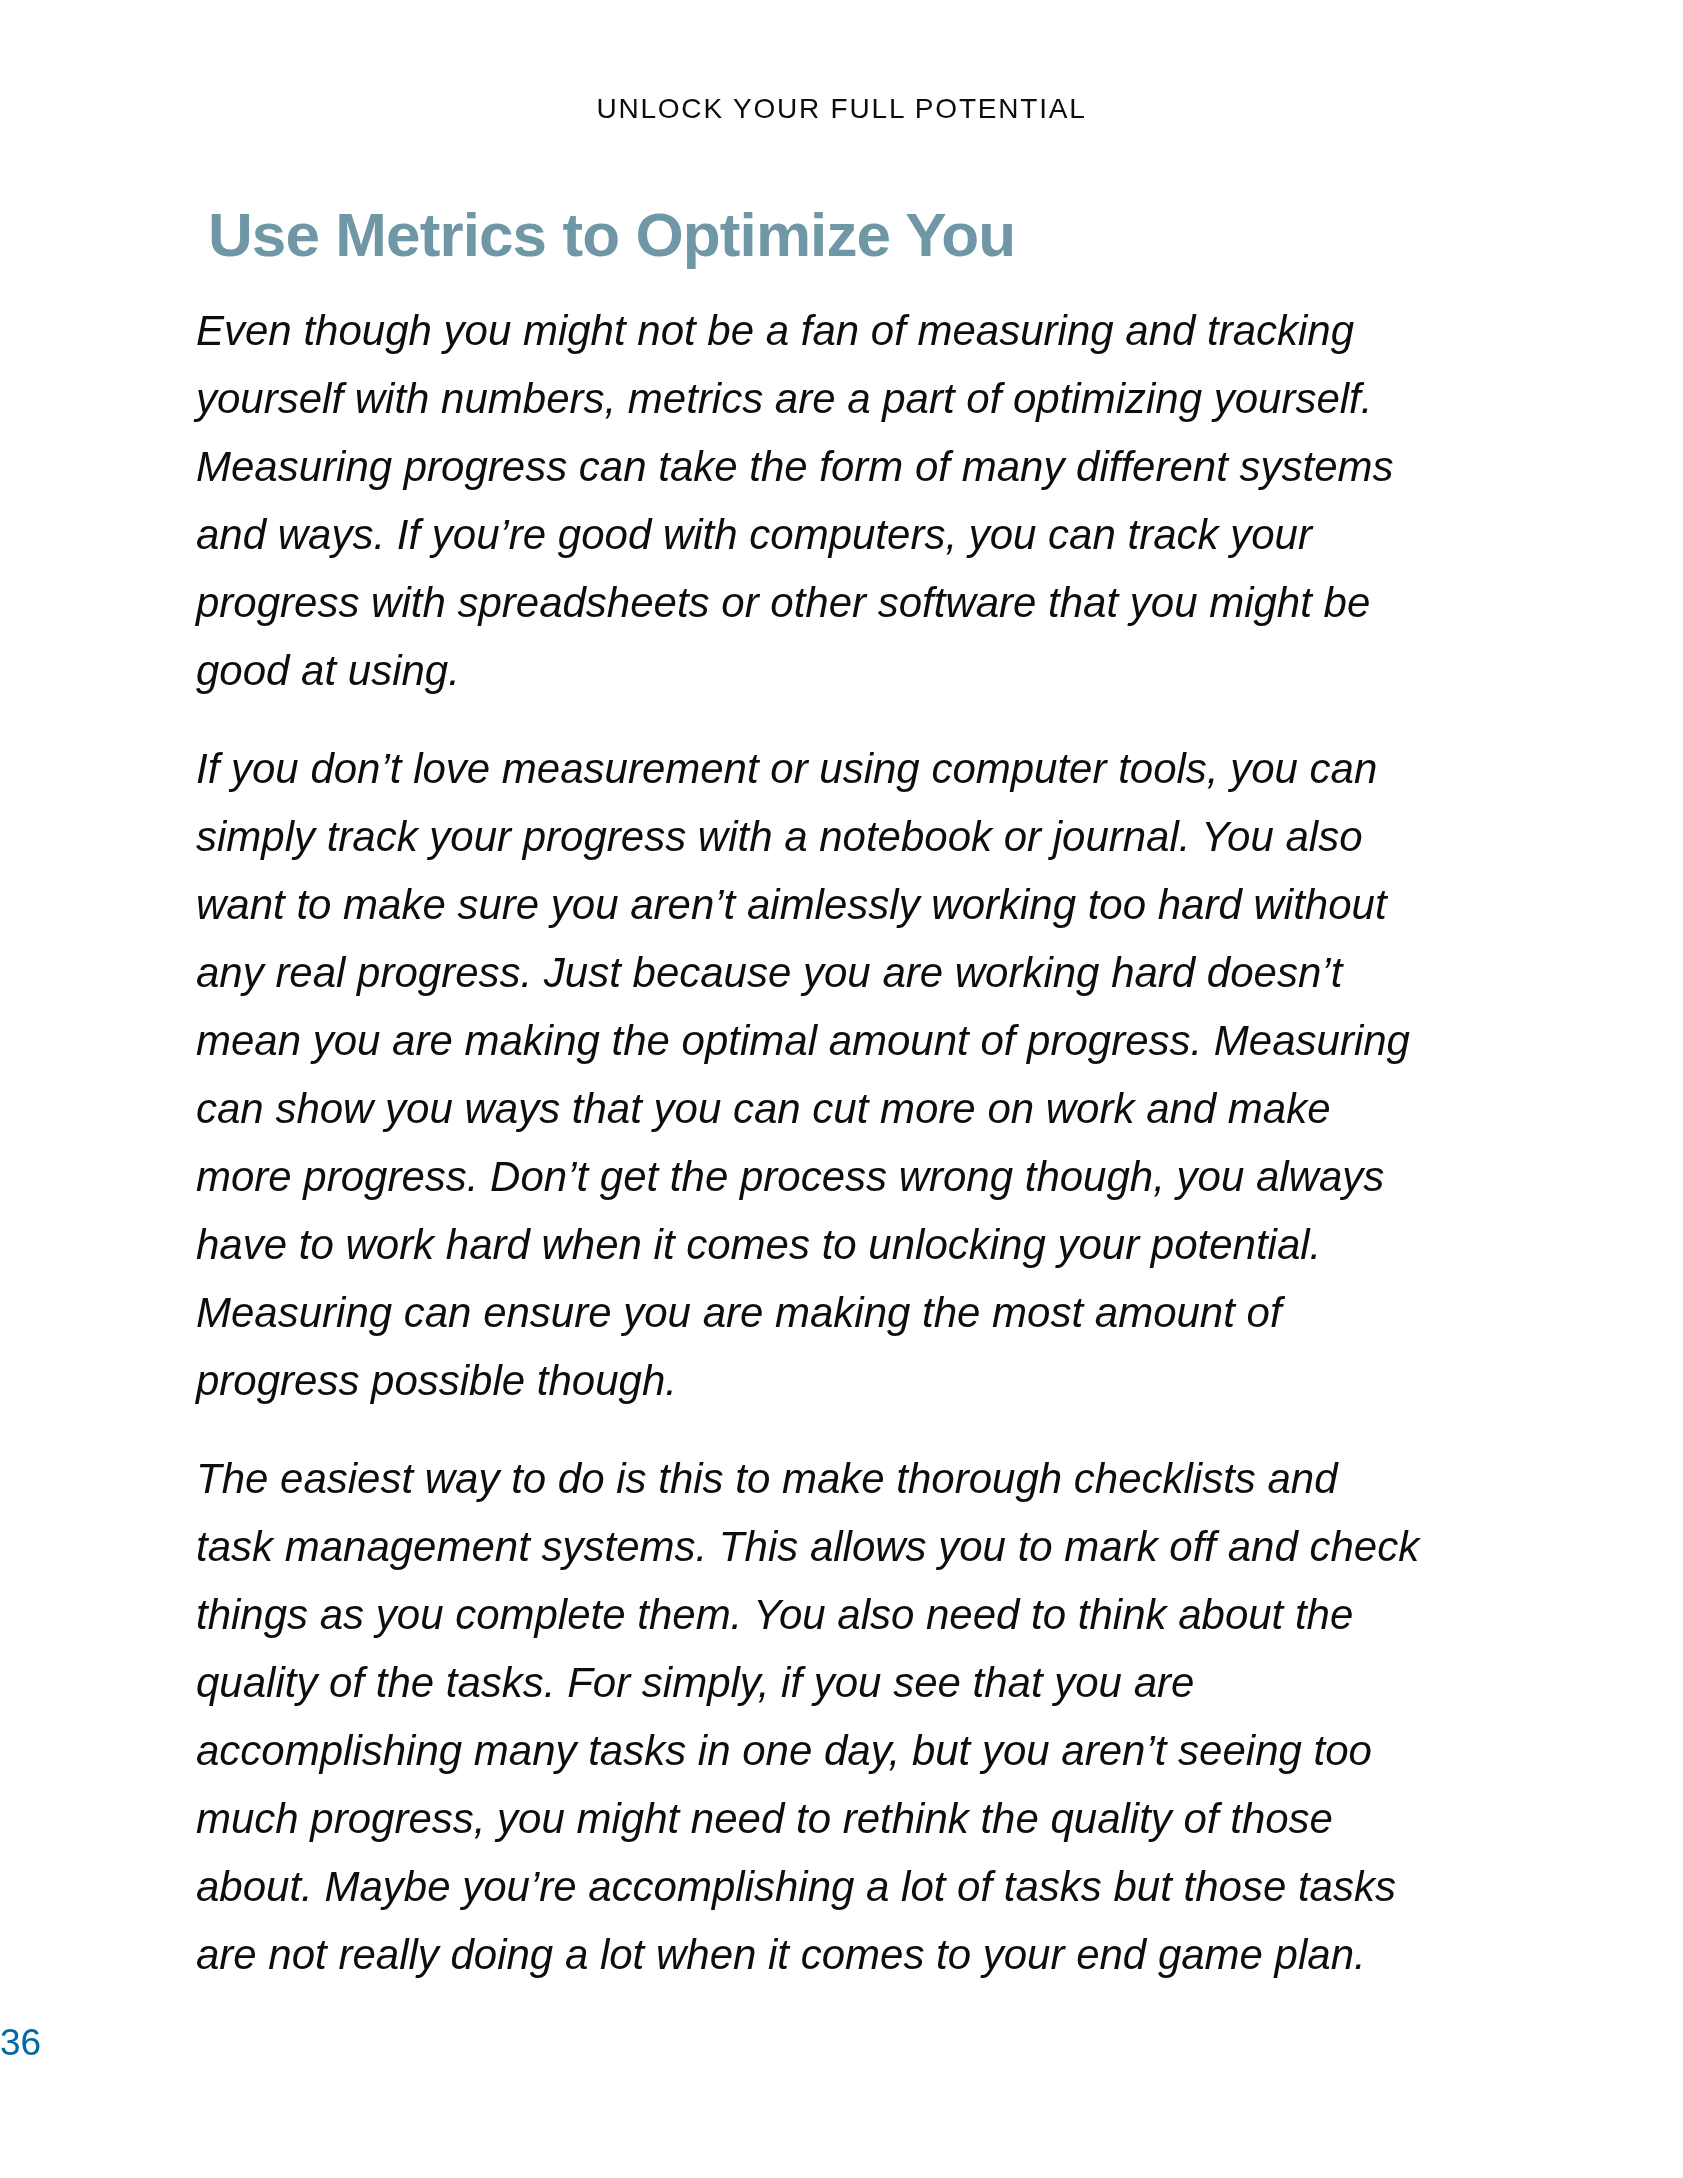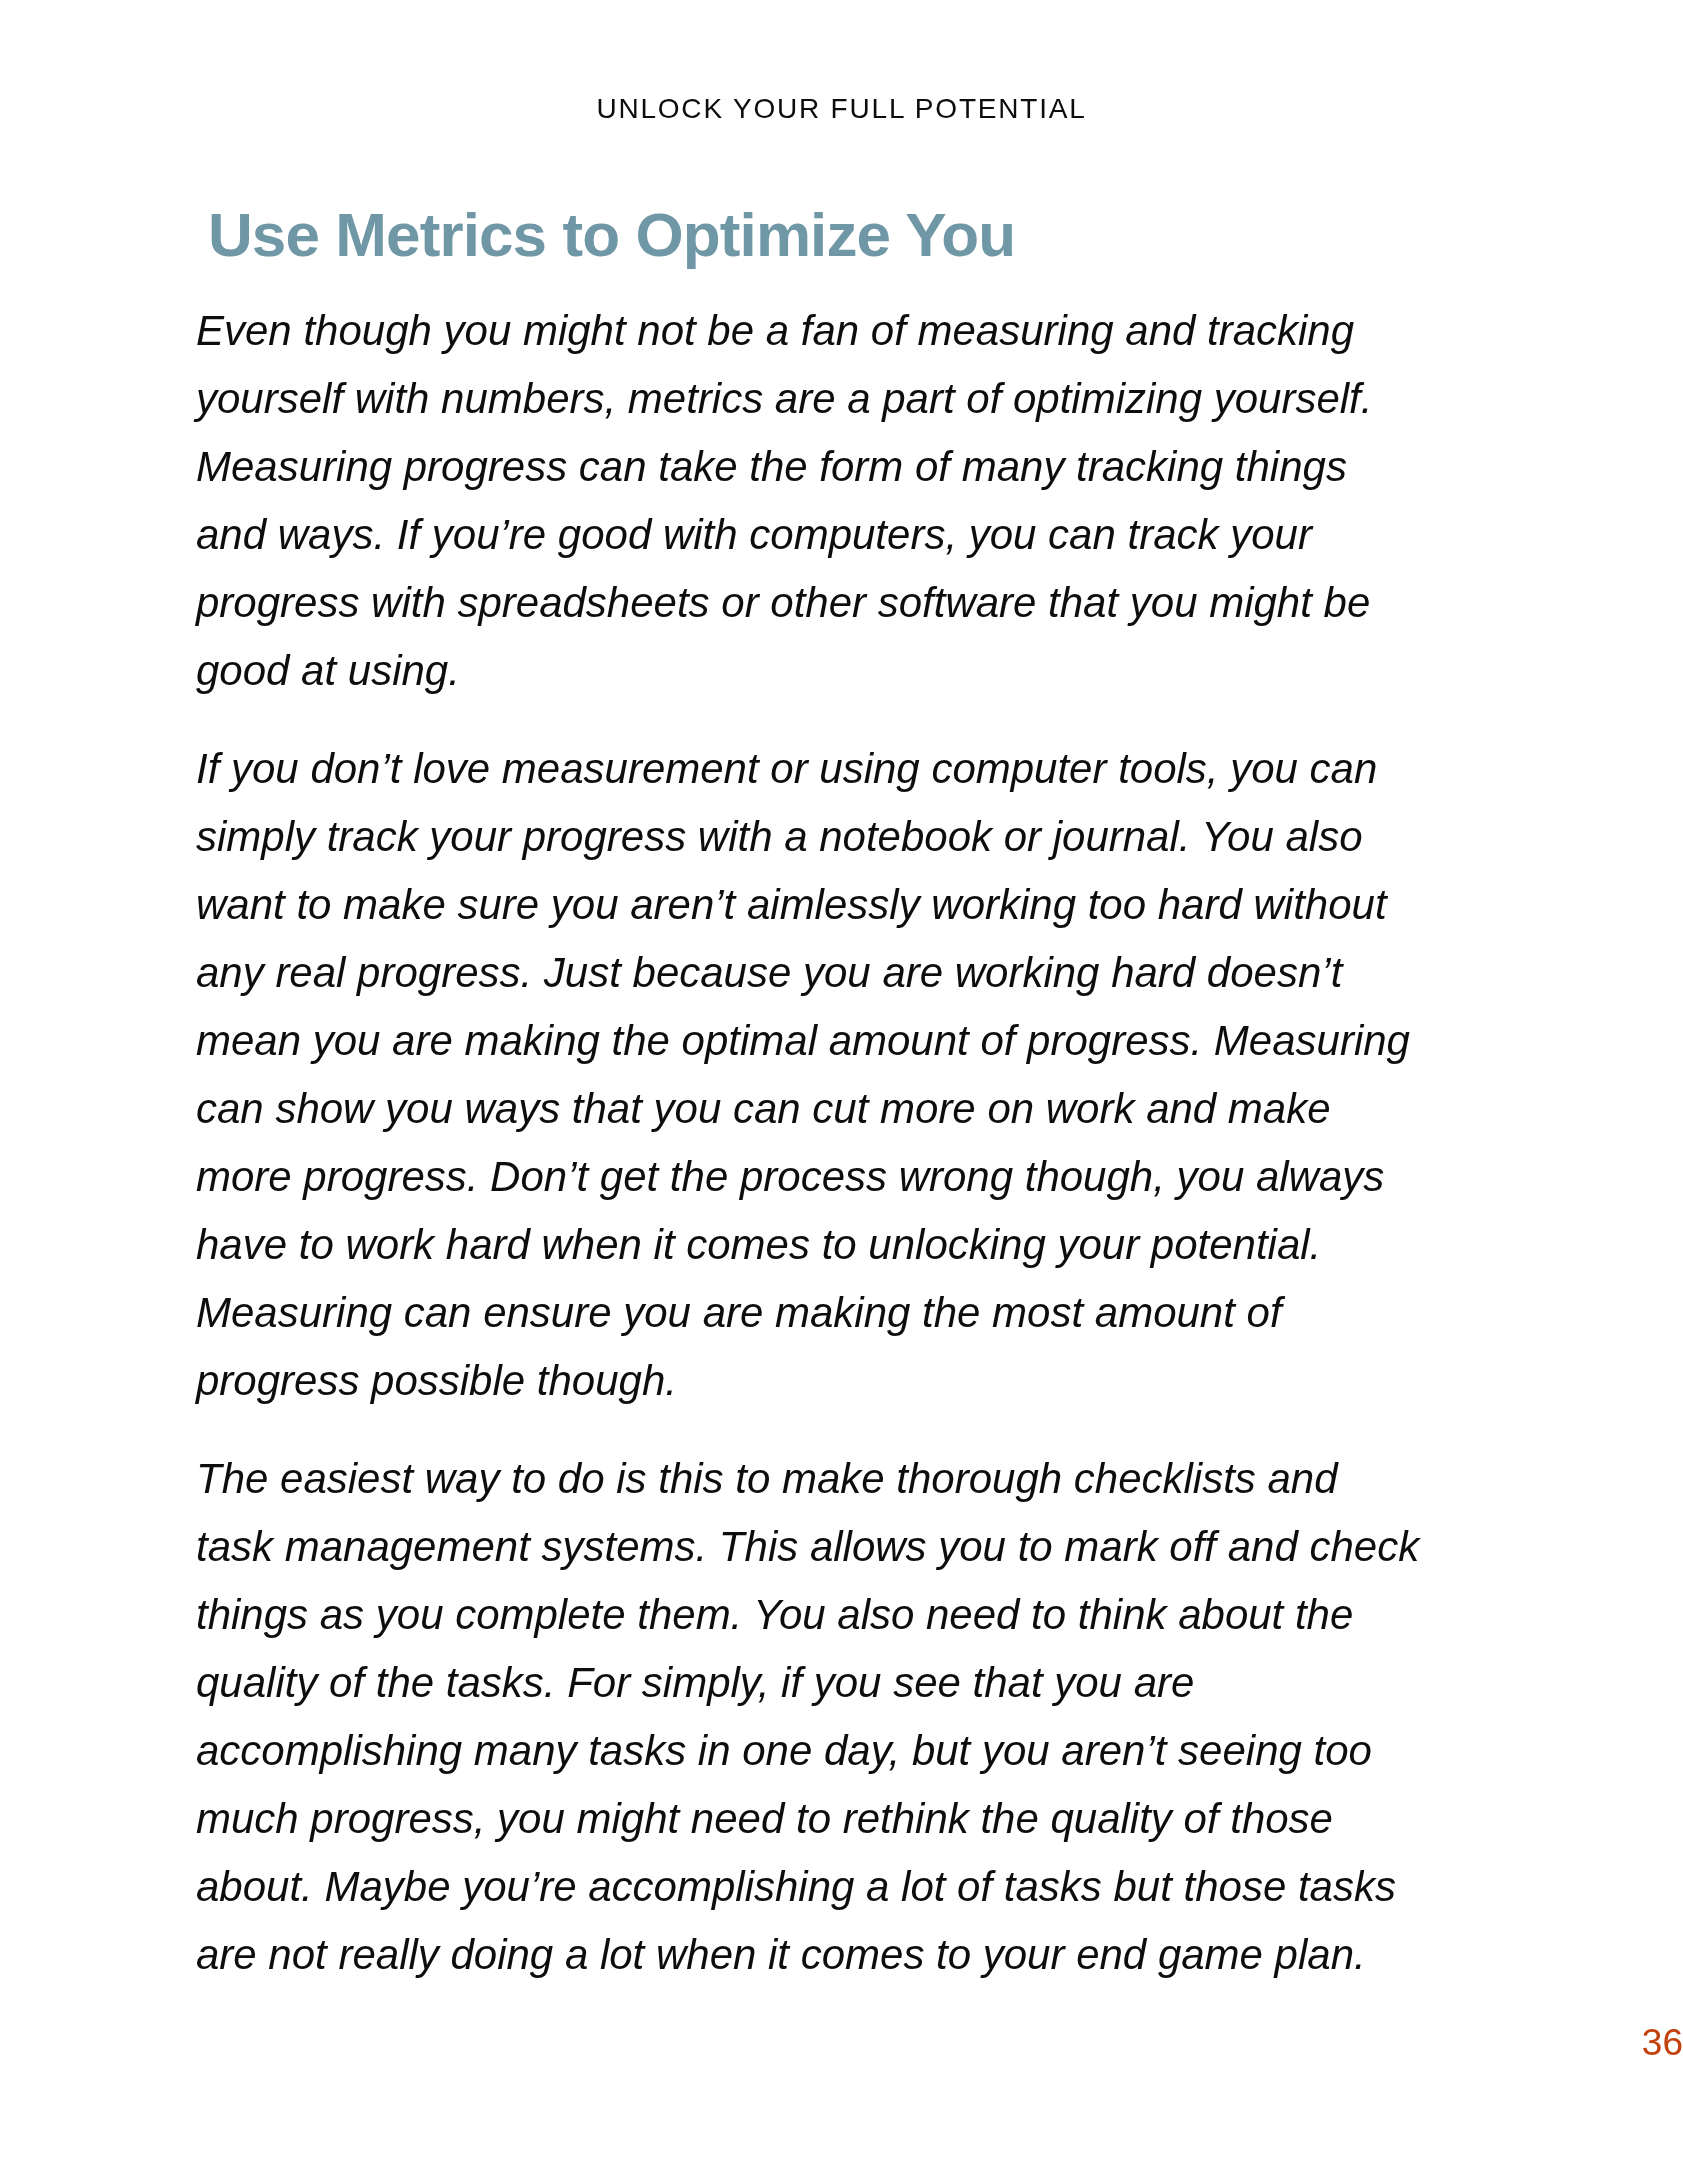--- a/index.html
+++ b/index.html
@@ -52,40 +52,40 @@
   .line {
     height: 68px;
     line-height: 68px;
     white-space: nowrap;
   }
   .page-number {
     position: absolute;
     top: 2022px;
     left: 0;
     right: 0;
-    text-align: right;
+    text-align: left;
     font-size: 37px;
-    color: #c2410c;
+    color: #0369a1;
   }
 </style>
 </head>
 <body>
 
 <div class="page">
 
   <div class="running-header">UNLOCK YOUR FULL POTENTIAL</div>
 
   <h1 class="chapter-title">Use Metrics to Optimize You</h1>
 
   <div class="body-text">
 
     <div class="para">
       <div class="line">Even though you might not be a fan of measuring and tracking</div>
       <div class="line">yourself with numbers, metrics are a part of optimizing yourself.</div>
-      <div class="line">Measuring progress can take the form of many tracking things</div>
+      <div class="line">Measuring progress can take the form of many different systems</div>
       <div class="line">and ways. If you’re good with computers, you can track your</div>
       <div class="line">progress with spreadsheets or other software that you might be</div>
       <div class="line">good at using.</div>
     </div>
 
     <div class="para">
       <div class="line">If you don’t love measurement or using computer tools, you can</div>
       <div class="line">simply track your progress with a notebook or journal. You also</div>
       <div class="line">want to make sure you aren’t aimlessly working too hard without</div>
       <div class="line">any real progress. Just because you are working hard doesn’t</div>

